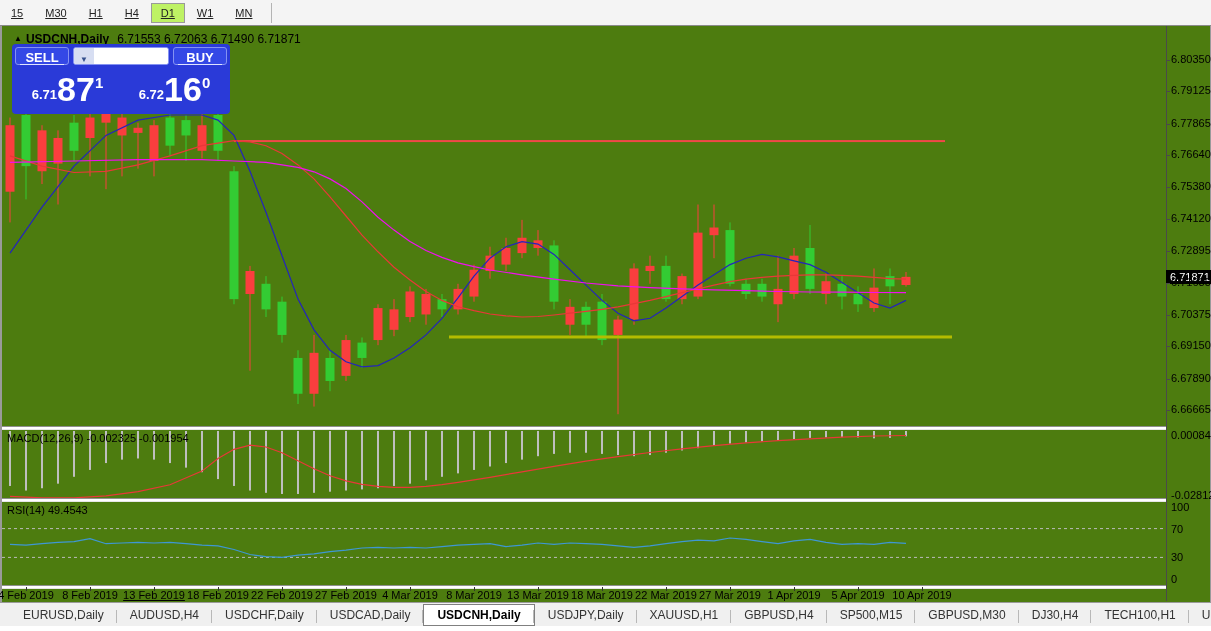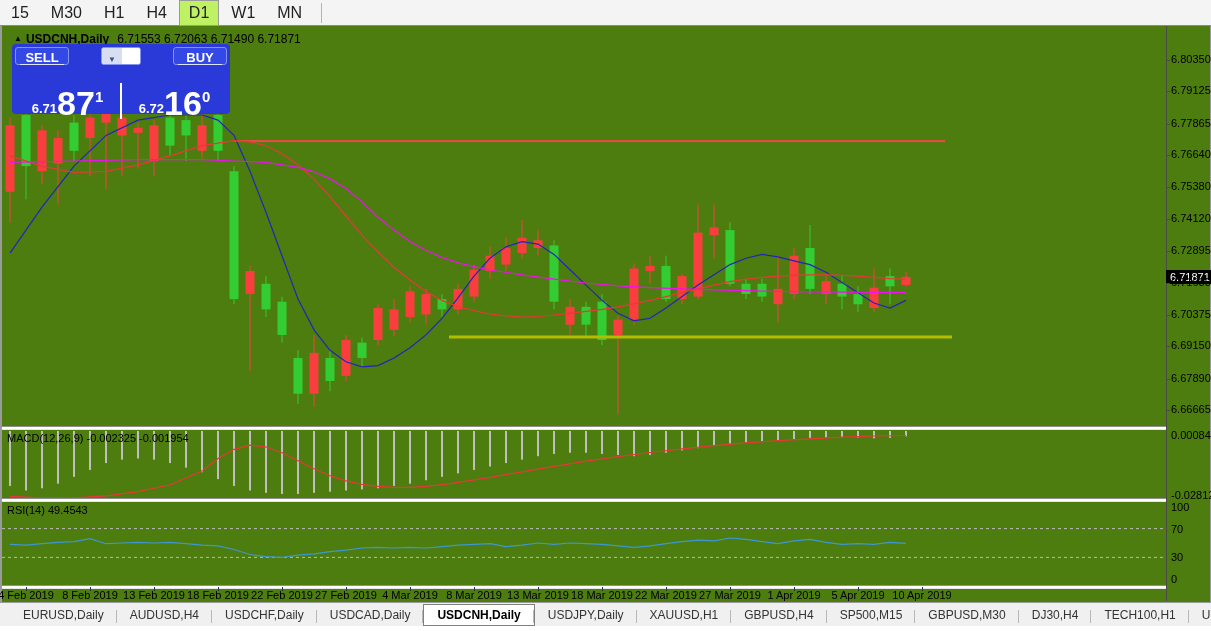--- a/index.html
+++ b/index.html
@@ -1,21 +1,21 @@
 <!DOCTYPE html>
 <html><head>
 <meta charset="utf-8">
 <style>
   html,body{margin:0;padding:0;background:#e8e8e8;font-family:"Liberation Sans",sans-serif;}
   #screen{position:relative;width:1211px;height:631px;background:#fff;overflow:hidden;}
 
   
   #toolbar{position:absolute;left:0;top:0;width:1211px;height:26px;background:#f4f4f4;
            display:flex;align-items:center;border-bottom:1px solid #8a8a8a;box-sizing:border-box;}
-  .tf-btn{font-size:16px;color:#222;padding:3px 9px;margin:0 1px;border:1px solid transparent;cursor:default;}
+  .tf-btn{font-size:11px;color:#222;padding:3px 9px;margin:0 1px;border:1px solid transparent;cursor:default;text-decoration:underline;}
   .tf-btn.active{border:1px solid #9a9a9a;background:#bef264;}
   .tb-sep{width:1px;height:20px;background:#b4b4b4;margin-left:8px;}
 
   
   #chart-window{position:absolute;left:0;top:26px;width:1211px;height:576px;background:#4d7c0f;
                 border-left:2px solid #9a9a9a;border-right:1px solid #9a9a9a;box-sizing:border-box;}
   #main-svg{position:absolute;left:0;top:0;}
   #macd-svg{position:absolute;left:0;top:403px;}
   #rsi-svg{position:absolute;left:0;top:475px;}
   .panel-sep{position:absolute;left:0;width:1164px;height:2px;border-top:1px solid #8f8f8f;border-bottom:1px solid #e6e6e6;background:#fff;}
@@ -35,28 +35,28 @@
                  font-size:11px;line-height:14px;padding-left:4px;box-sizing:border-box;}
 
   
   #date-axis{position:absolute;left:0;top:561px;width:1164px;height:15px;}
   .date-tick{position:absolute;top:0;width:1px;height:4px;background:#333;}
   .date-label{position:absolute;top:2px;width:72px;text-align:center;font-size:11px;color:#000;white-space:nowrap;}
 
   
   #trade-panel{position:absolute;left:10px;top:18px;width:218px;height:70px;background:#2a3ad8;
                border-radius:4px;padding:3px;box-sizing:border-box;}
-  #tp-row1{display:flex;height:18px;gap:28px;}
+  #tp-row1{display:flex;height:18px;}
   .tp-btn{width:52px;background:#3448e6;border:1px solid #8492f2;border-radius:3px;color:#fff;
           font-size:13px;font-weight:bold;text-align:center;line-height:20px;cursor:pointer;}
   .tp-btn .ul{display:block;height:1px;background:#dfe4ff;margin:-4px 4px 0 4px;}
   #tp-spin{flex:1;display:flex;margin:0 4px;border:1px solid #8492f2;border-radius:3px;overflow:hidden;background:#fff;}
   .spin-btn{width:20px;background:#d7def2;color:#35508d;font-size:8px;text-align:center;line-height:22px;cursor:pointer;border:0;}
   #vol-input{flex:1;border:0;outline:0;text-align:center;font-size:13px;color:#000;font-family:"Liberation Sans",sans-serif;}
-  #tp-row2{display:flex;height:40px;margin-top:16px;}
+  #tp-row2{display:flex;height:40px;margin-top:2px;align-items:flex-end;}
   .tp-price{flex:1;color:#fff;display:flex;align-items:flex-end;justify-content:center;cursor:pointer;}
   .tp-price .small{font-size:13px;font-weight:bold;margin-bottom:5px;}
   .tp-price .big{font-size:34px;font-weight:bold;line-height:36px;}
   .tp-price .sup{font-size:15px;font-weight:bold;margin-bottom:16px;}
   #tp-div{width:2px;background:#fff;margin:2px 0;}
 
   
   #tab-bar{position:absolute;left:0;top:602px;width:1211px;height:24px;background:#f0f0f0;
            border-top:1px solid #9a9a9a;display:flex;align-items:center;padding-left:10px;box-sizing:border-box;}
   .tab{font-size:12px;color:#333;padding:3px 13px;white-space:nowrap;cursor:pointer;position:relative;}
@@ -306,21 +306,21 @@
       <span>RSI(14)</span> <span>49.4543</span>
     </div>
 
     <div id="sep-rsi-axis" class="panel-sep"></div>
     <div id="date-axis">
         <div class="date-tick" style="left: 24px;"></div>
         <div class="date-label" style="left: -12px;">4 Feb 2019</div>
         <div class="date-tick" style="left: 88px;"></div>
         <div class="date-label" style="left: 52px;">8 Feb 2019</div>
         <div class="date-tick" style="left: 152px;"></div>
-        <div class="date-label" style="left: 116px;">13 Feb 2019</div>
+        <div class="date-label" style="left: 116px; text-decoration: underline;">13 Feb 2019</div>
         <div class="date-tick" style="left: 216px;"></div>
         <div class="date-label" style="left: 180px;">18 Feb 2019</div>
         <div class="date-tick" style="left: 280px;"></div>
         <div class="date-label" style="left: 244px;">22 Feb 2019</div>
         <div class="date-tick" style="left: 344px;"></div>
         <div class="date-label" style="left: 308px;">27 Feb 2019</div>
         <div class="date-tick" style="left: 408px;"></div>
         <div class="date-label" style="left: 372px;">4 Mar 2019</div>
         <div class="date-tick" style="left: 472px;"></div>
         <div class="date-label" style="left: 436px;">8 Mar 2019</div>

